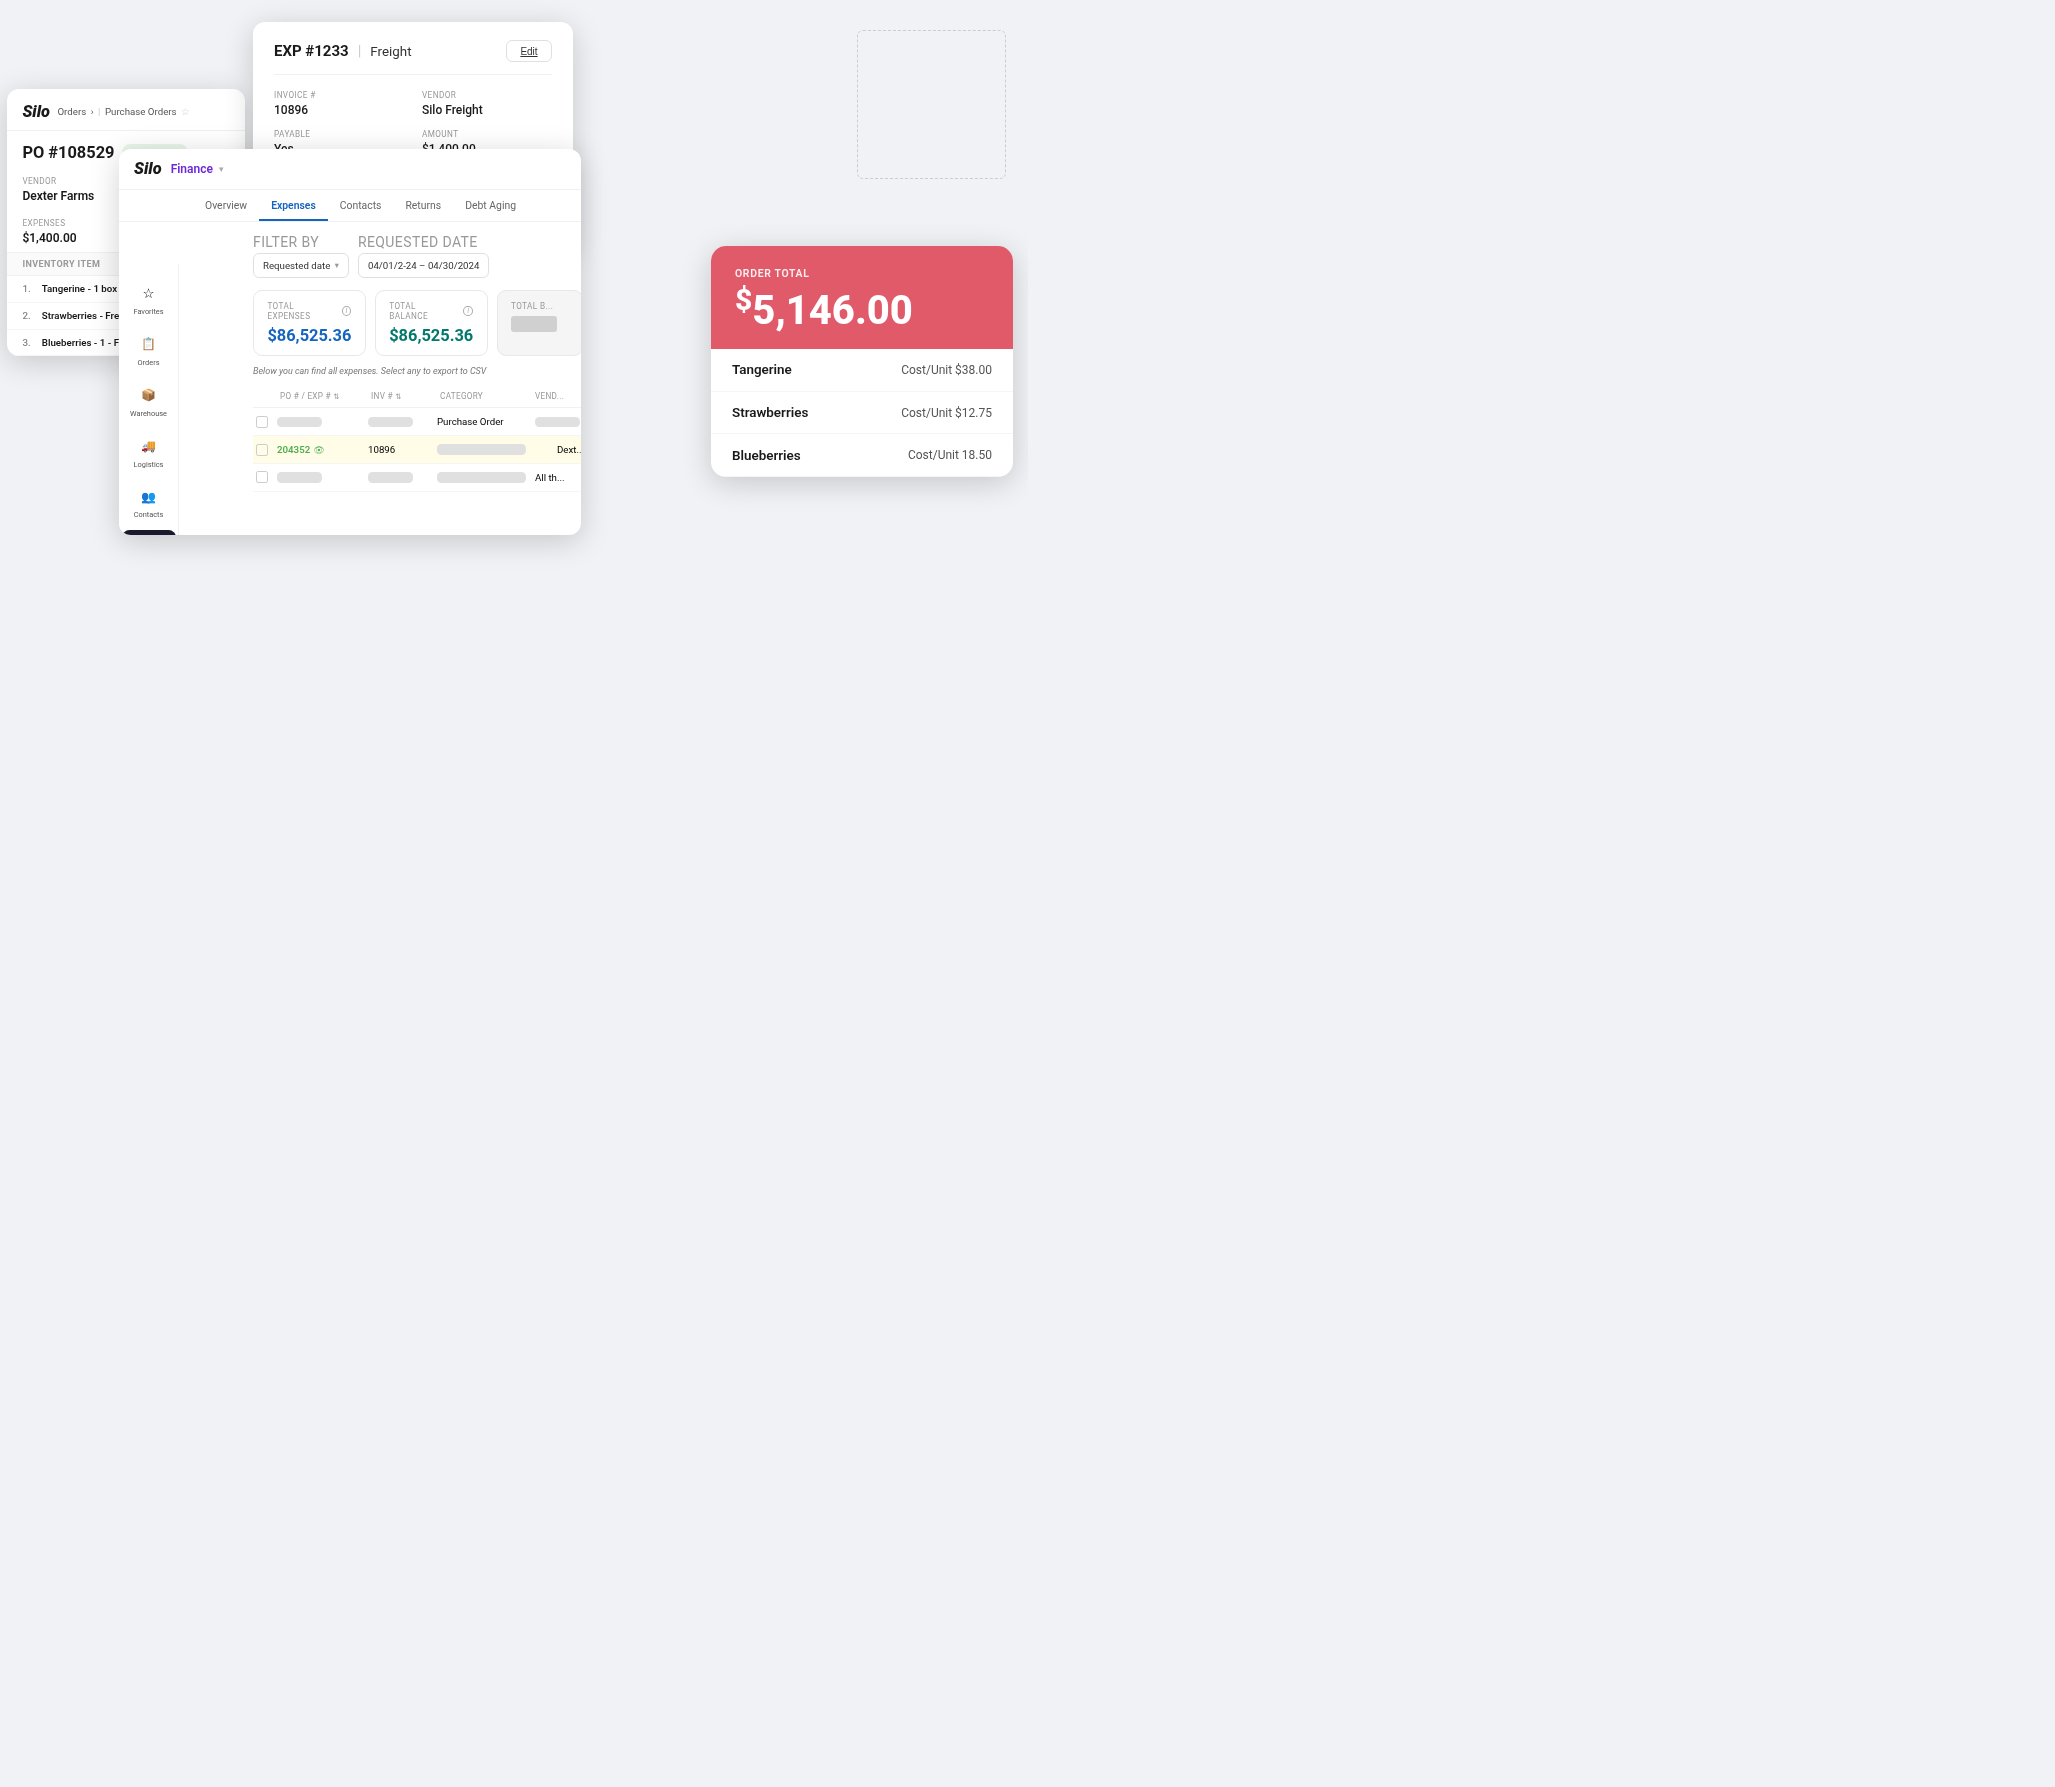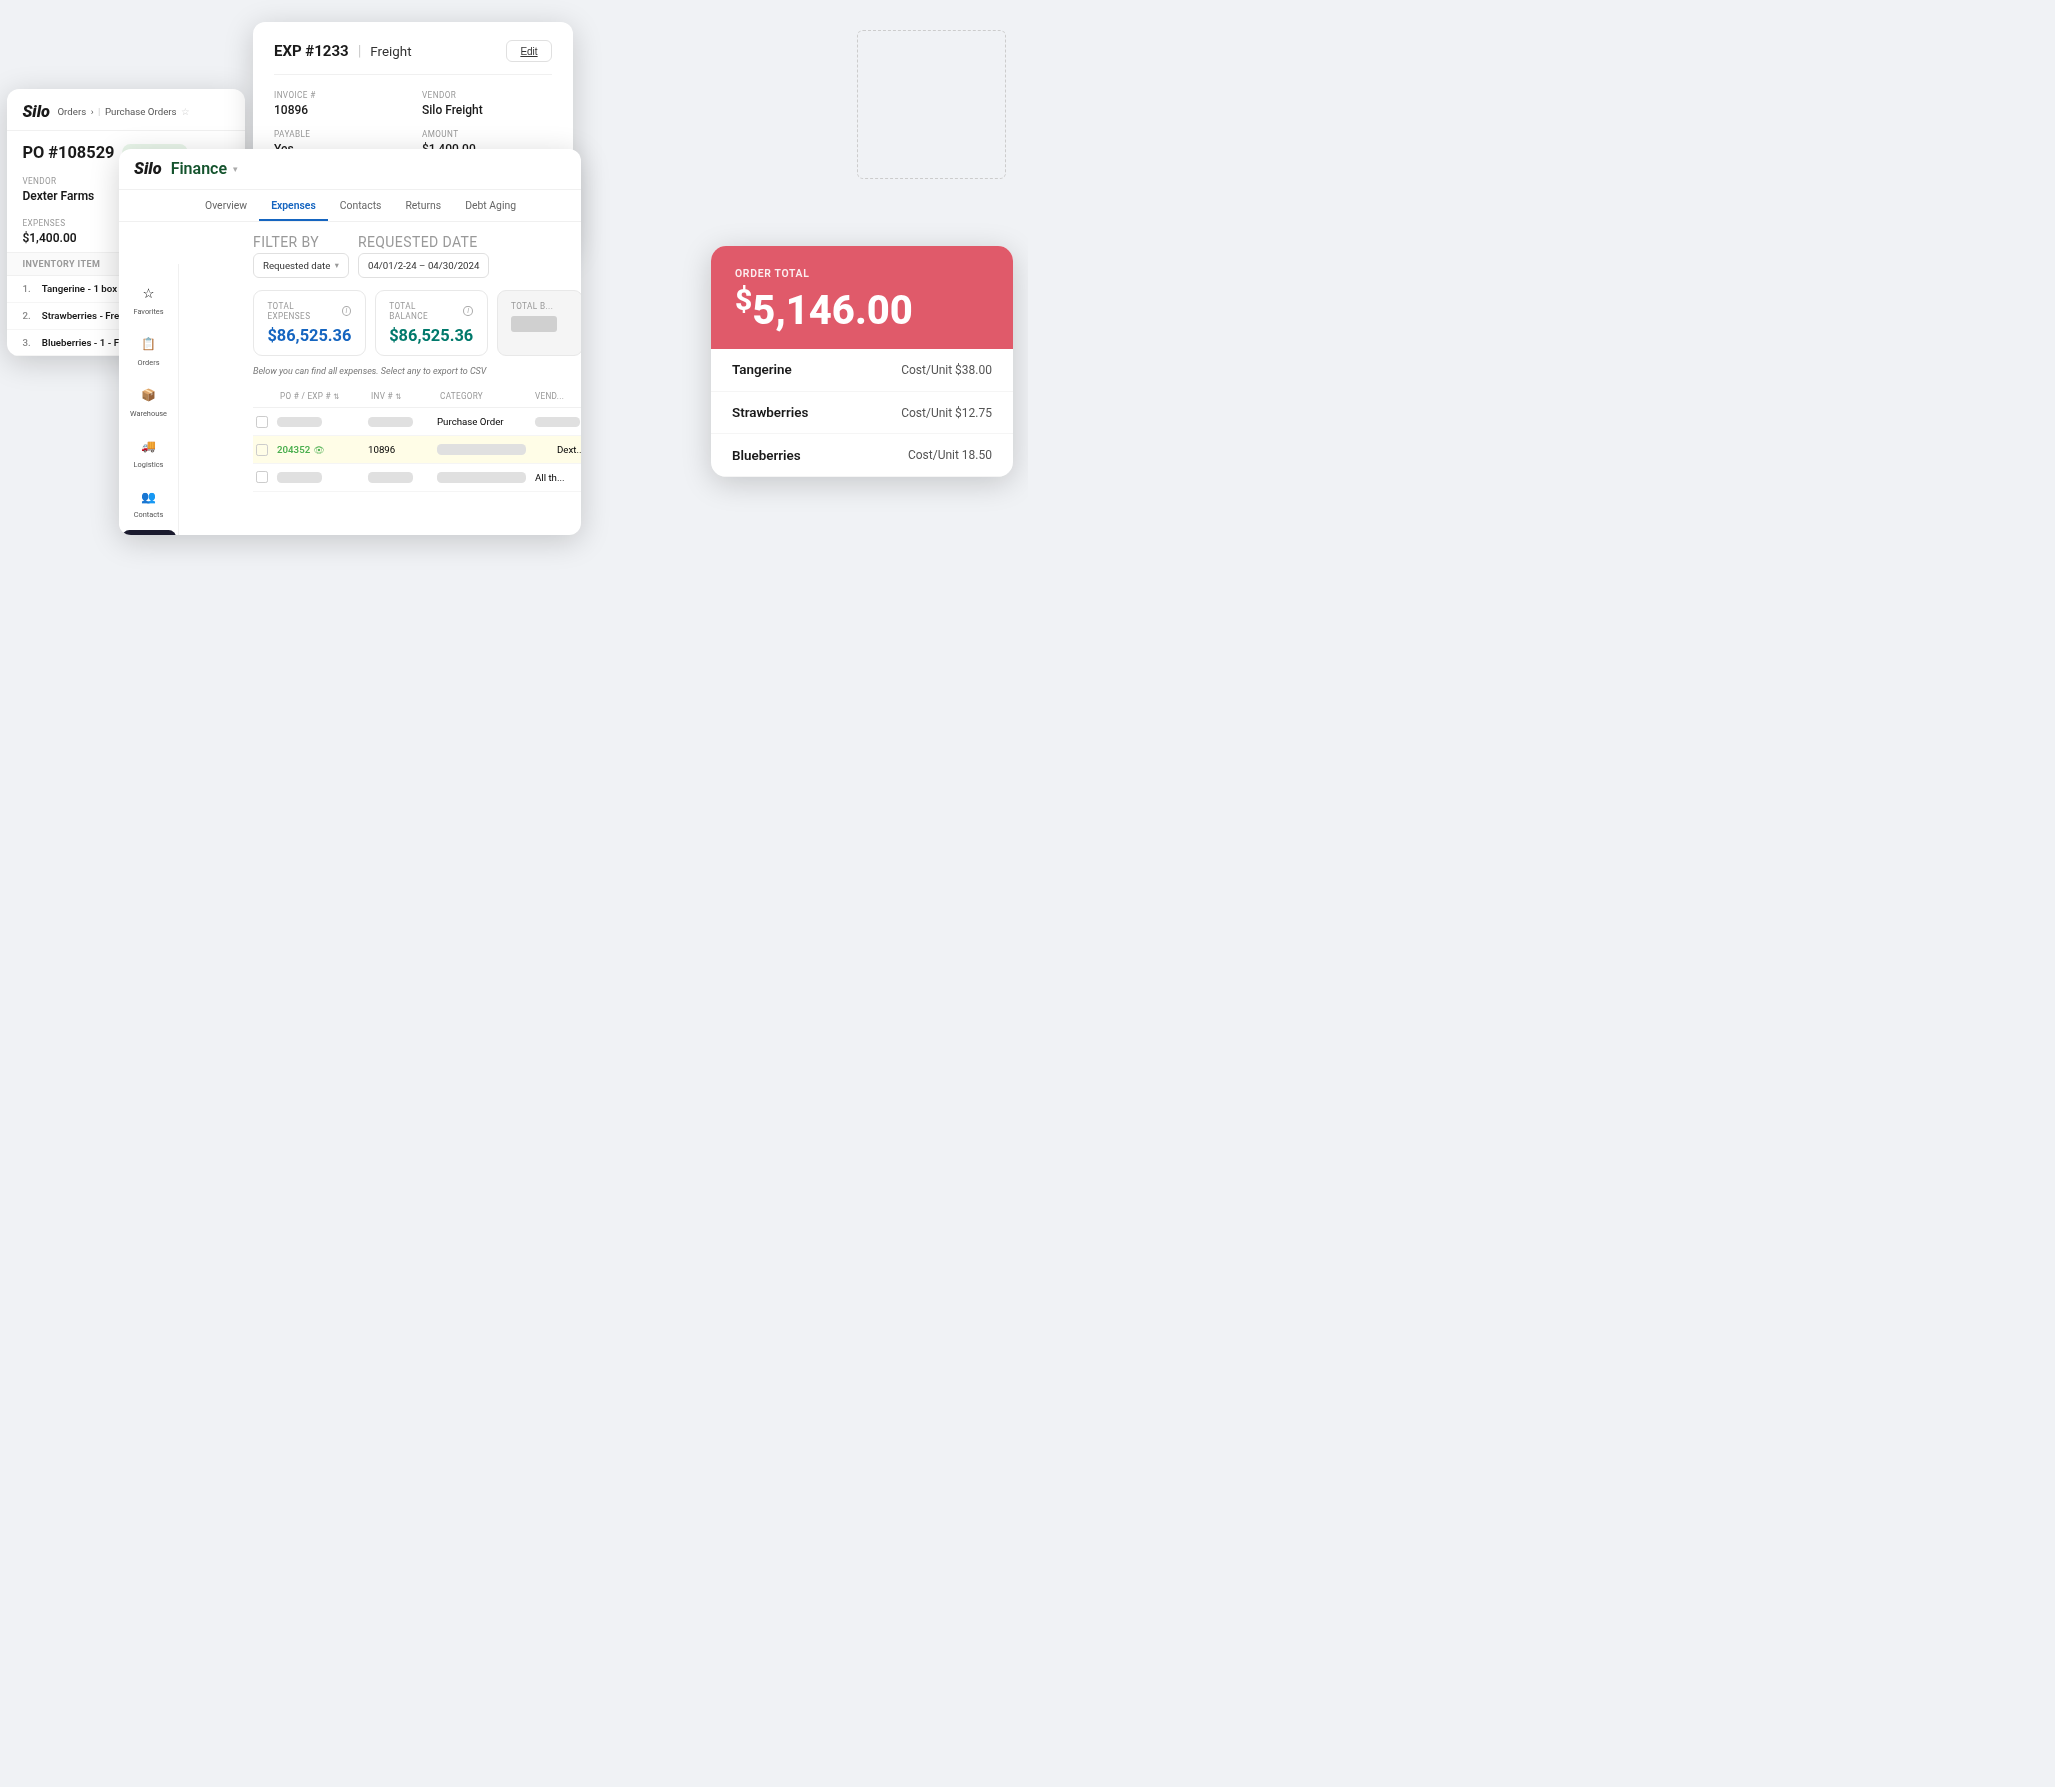--- a/index.html
+++ b/index.html
@@ -520,21 +520,21 @@
         <span>PO 108529</span>
         <span style="font-size:12px;">👁</span>
       </div>
     </div>
   </div>
 </div>
 
 <div class="card finance-card">
   <div class="finance-header">
     <span class="silo-logo">Silo</span>
-    <span style="font-size:16px;color:#14532d;font-weight:600;margin-left:3px;">Finance</span>
+    <span style="font-size:12px;color:#6d28d9;font-weight:600;margin-left:3px;">Finance</span>
     <span style="font-size:9px;color:#aaa;">▾</span>
   </div>
 
   <div class="finance-nav-tabs" style="padding-left: 74px;">
     <div class="finance-tab">Overview</div>
     <div class="finance-tab active">Expenses</div>
     <div class="finance-tab">Contacts</div>
     <div class="finance-tab">Returns</div>
     <div class="finance-tab">Debt Aging</div>
   </div>

